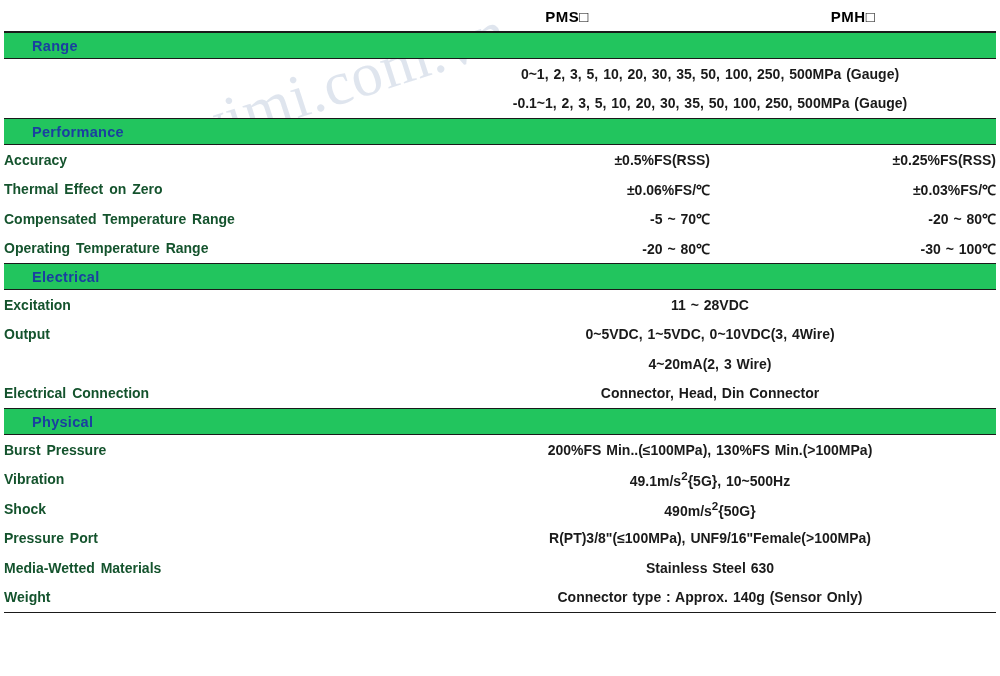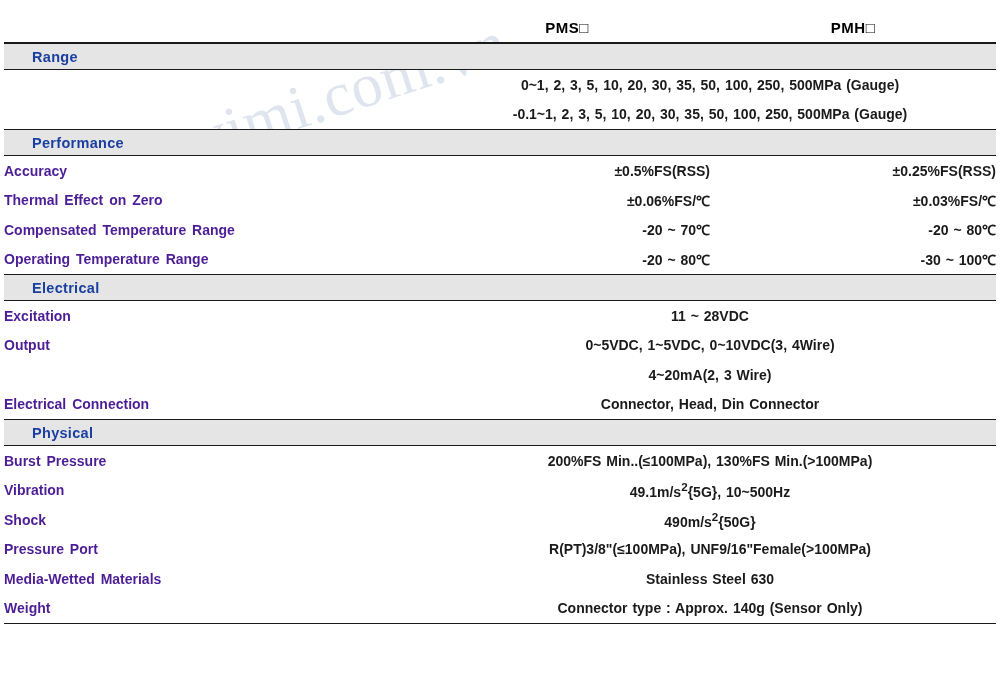--- a/index.html
+++ b/index.html
@@ -33,21 +33,21 @@
     transform: rotate(-18deg);
     transform-origin: left top;
     letter-spacing: 1px;
     pointer-events: none;
     user-select: none;
     white-space: nowrap;
   }
 
   table.spec {
     width: 992px;
-    margin: 12px 4px;
+    margin: 1px 4px;
     border-collapse: collapse;
     table-layout: fixed;
     position: relative;
     z-index: 2;
   }
 
   table.spec col.c-label { width: 420px; }
   table.spec col.c-pms { width: 286px; }
   table.spec col.c-pmh { width: 286px; }
 
@@ -67,40 +67,40 @@
     font-family: "Liberation Sans", sans-serif;
     letter-spacing: 0.5px;
   }
   tr.head-row th.blank { border-bottom: 2px solid #1a1a1a; }
 
   
   tr.section td {
     height: 25px;
     border-top: 1px solid #1a1a1a;
     border-bottom: 1px solid #1a1a1a;
-    background: #e5e5e5;
+    background: #22c55e;
   }
   tr.section .sec-label {
     color: #1a3fa0;
     font-weight: bold;
     font-size: 14.5px;
     padding-left: 28px;
     letter-spacing: 0.3px;
   }
 
   
   tr.data td {
     height: 29.5px;
     font-size: 14px;
     font-weight: bold;
   }
   td.label {
     padding-left: 28px;
     word-spacing: 2px;
-    color: #4c1d95;
+    color: #14532d;
   }
   td.val {
     text-align: right;
     color: #1a1a1a;
     word-spacing: 1px;
   }
   td.val.span2 { text-align: center; }
 
   tr.lastline td {
     border-bottom: 1px solid #1a1a1a;
@@ -151,21 +151,21 @@
         <td class="val">±0.5%FS(RSS)</td>
         <td class="val">±0.25%FS(RSS)</td>
       </tr>
       <tr class="data">
         <td class="label">Thermal  Effect  on  Zero</td>
         <td class="val">±0.06%FS/℃</td>
         <td class="val">±0.03%FS/℃</td>
       </tr>
       <tr class="data">
         <td class="label">Compensated  Temperature  Range</td>
-        <td class="val">-20  ~  70℃</td>
+        <td class="val">-5  ~  70℃</td>
         <td class="val">-20  ~  80℃</td>
       </tr>
       <tr class="data">
         <td class="label">Operating  Temperature  Range</td>
         <td class="val">-20  ~  80℃</td>
         <td class="val">-30  ~  100℃</td>
       </tr>
 
       <tr class="section">
         <td class="sec-label">Electrical</td>

